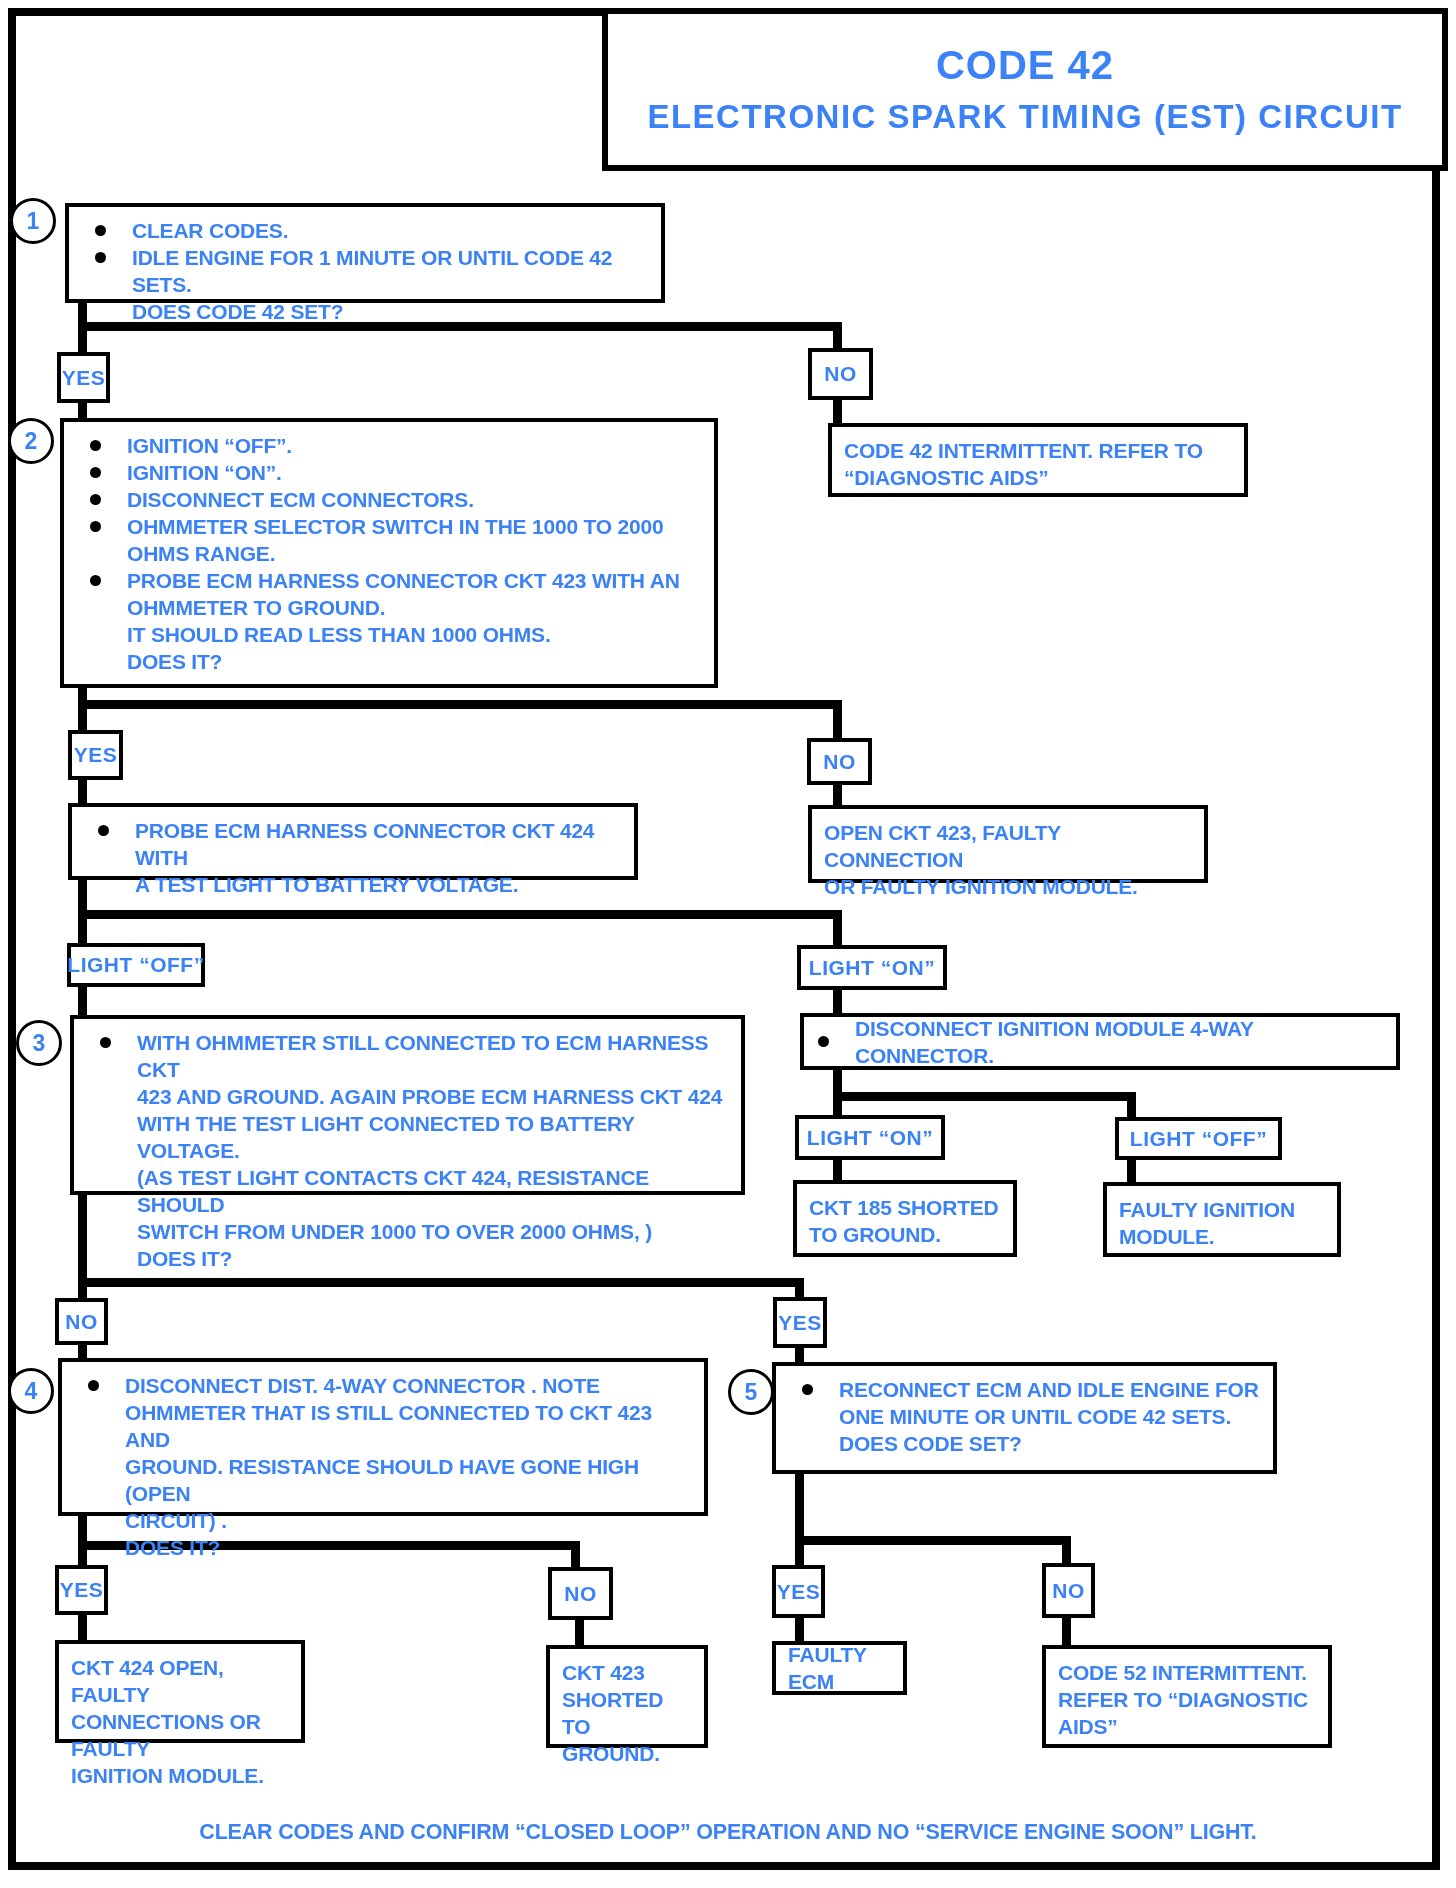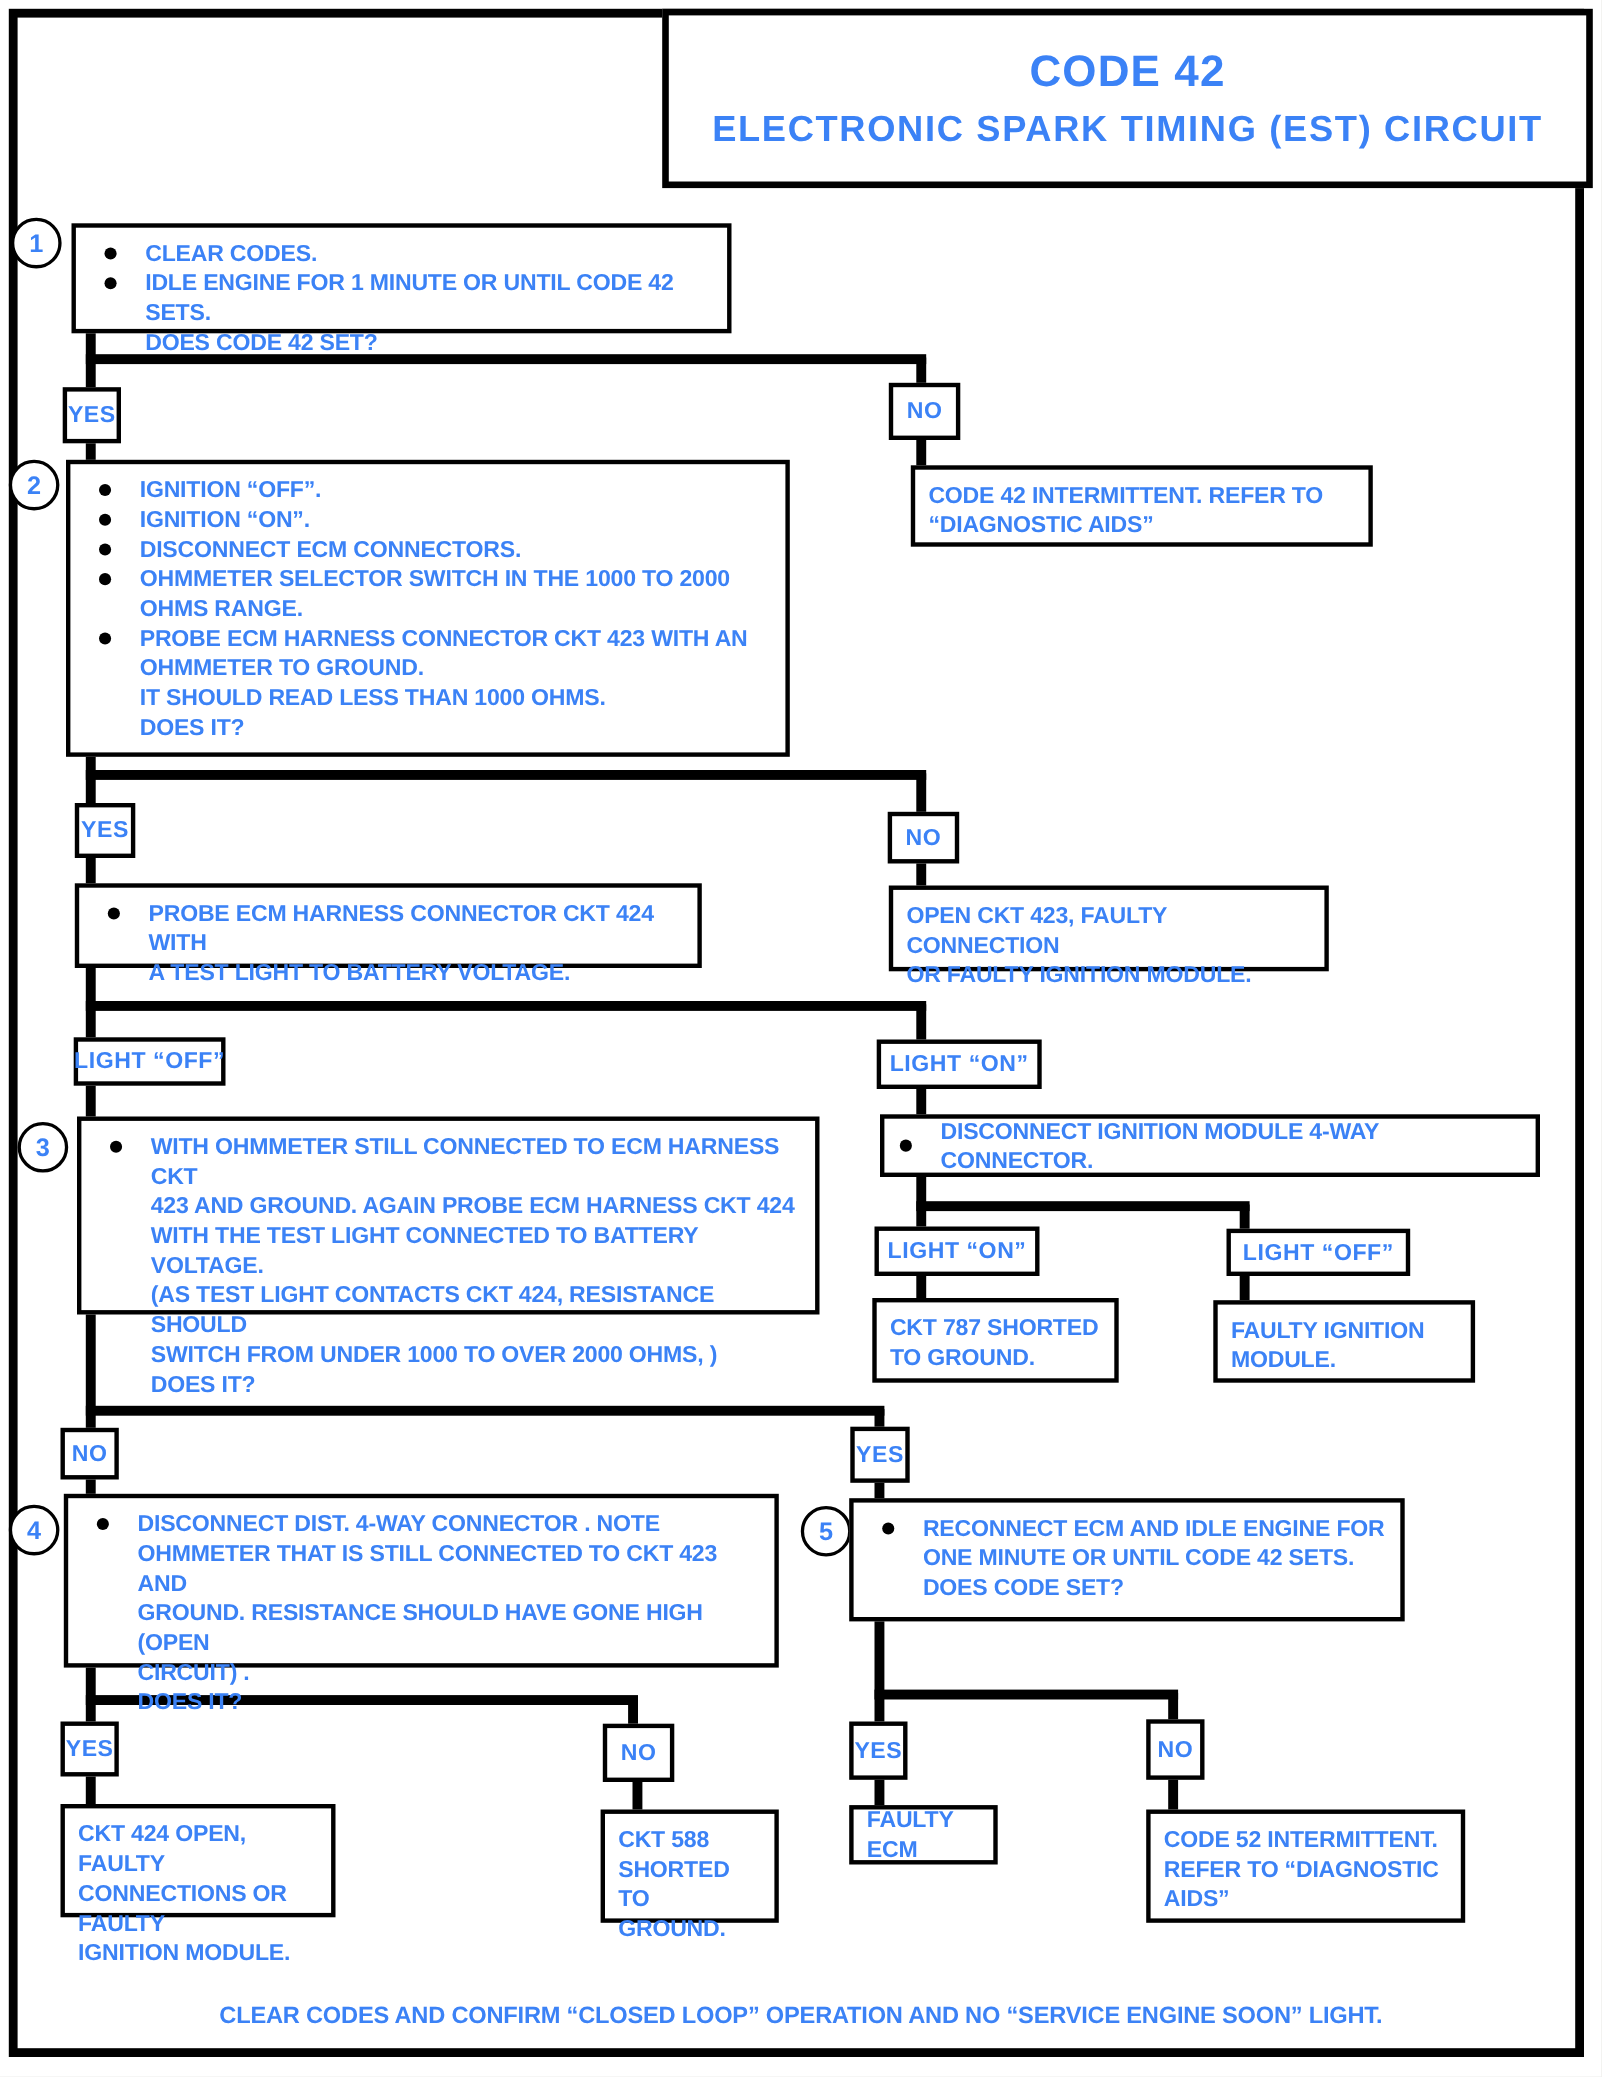--- a/index.html
+++ b/index.html
@@ -179,21 +179,21 @@
     <div class="brow" style="align-items:center">
         <span class="dot" style="margin-top:0"></span>
         <span class="btext">DISCONNECT IGNITION MODULE 4-WAY CONNECTOR.</span>
       </div>
   </div>
 
   <div class="tag" style="left:795px;top:1115px;width:150px;height:45px">LIGHT “ON”</div>
   <div class="tag" style="left:1115px;top:1117px;width:167px;height:43px">LIGHT “OFF”</div>
 
   <div class="box pad" style="left:793px;top:1180px;width:224px;height:77px">
-    <div class="rtext">CKT 787  SHORTED
+    <div class="rtext">CKT 185  SHORTED
 TO GROUND.</div>
   </div>
   <div class="box pad" style="left:1103px;top:1182px;width:238px;height:75px">
     <div class="rtext">FAULTY IGNITION
 MODULE.</div>
   </div>
 
   <div class="tag" style="left:55px;top:1298px;width:53px;height:47px">NO</div>
   <div class="tag" style="left:773px;top:1297px;width:54px;height:51px">YES</div>
 
@@ -222,21 +222,21 @@
 
   <div class="tag" style="left:772px;top:1565px;width:53px;height:53px">YES</div>
   <div class="tag" style="left:1042px;top:1563px;width:53px;height:55px">NO</div>
 
   <div class="box pad" style="left:55px;top:1640px;width:250px;height:103px">
     <div class="rtext">CKT 424 OPEN, FAULTY
 CONNECTIONS OR FAULTY
 IGNITION MODULE.</div>
   </div>
   <div class="box pad" style="left:546px;top:1645px;width:162px;height:103px">
-    <div class="rtext">CKT 588
+    <div class="rtext">CKT 423
 SHORTED TO
 GROUND.</div>
   </div>
   <div class="box pad" style="left:772px;top:1641px;width:135px;height:54px;display:flex;align-items:center">
     <div class="rtext">FAULTY ECM</div>
   </div>
   <div class="box pad" style="left:1042px;top:1645px;width:290px;height:103px">
     <div class="rtext">CODE 52 INTERMITTENT.
 REFER TO “DIAGNOSTIC
 AIDS”</div>

